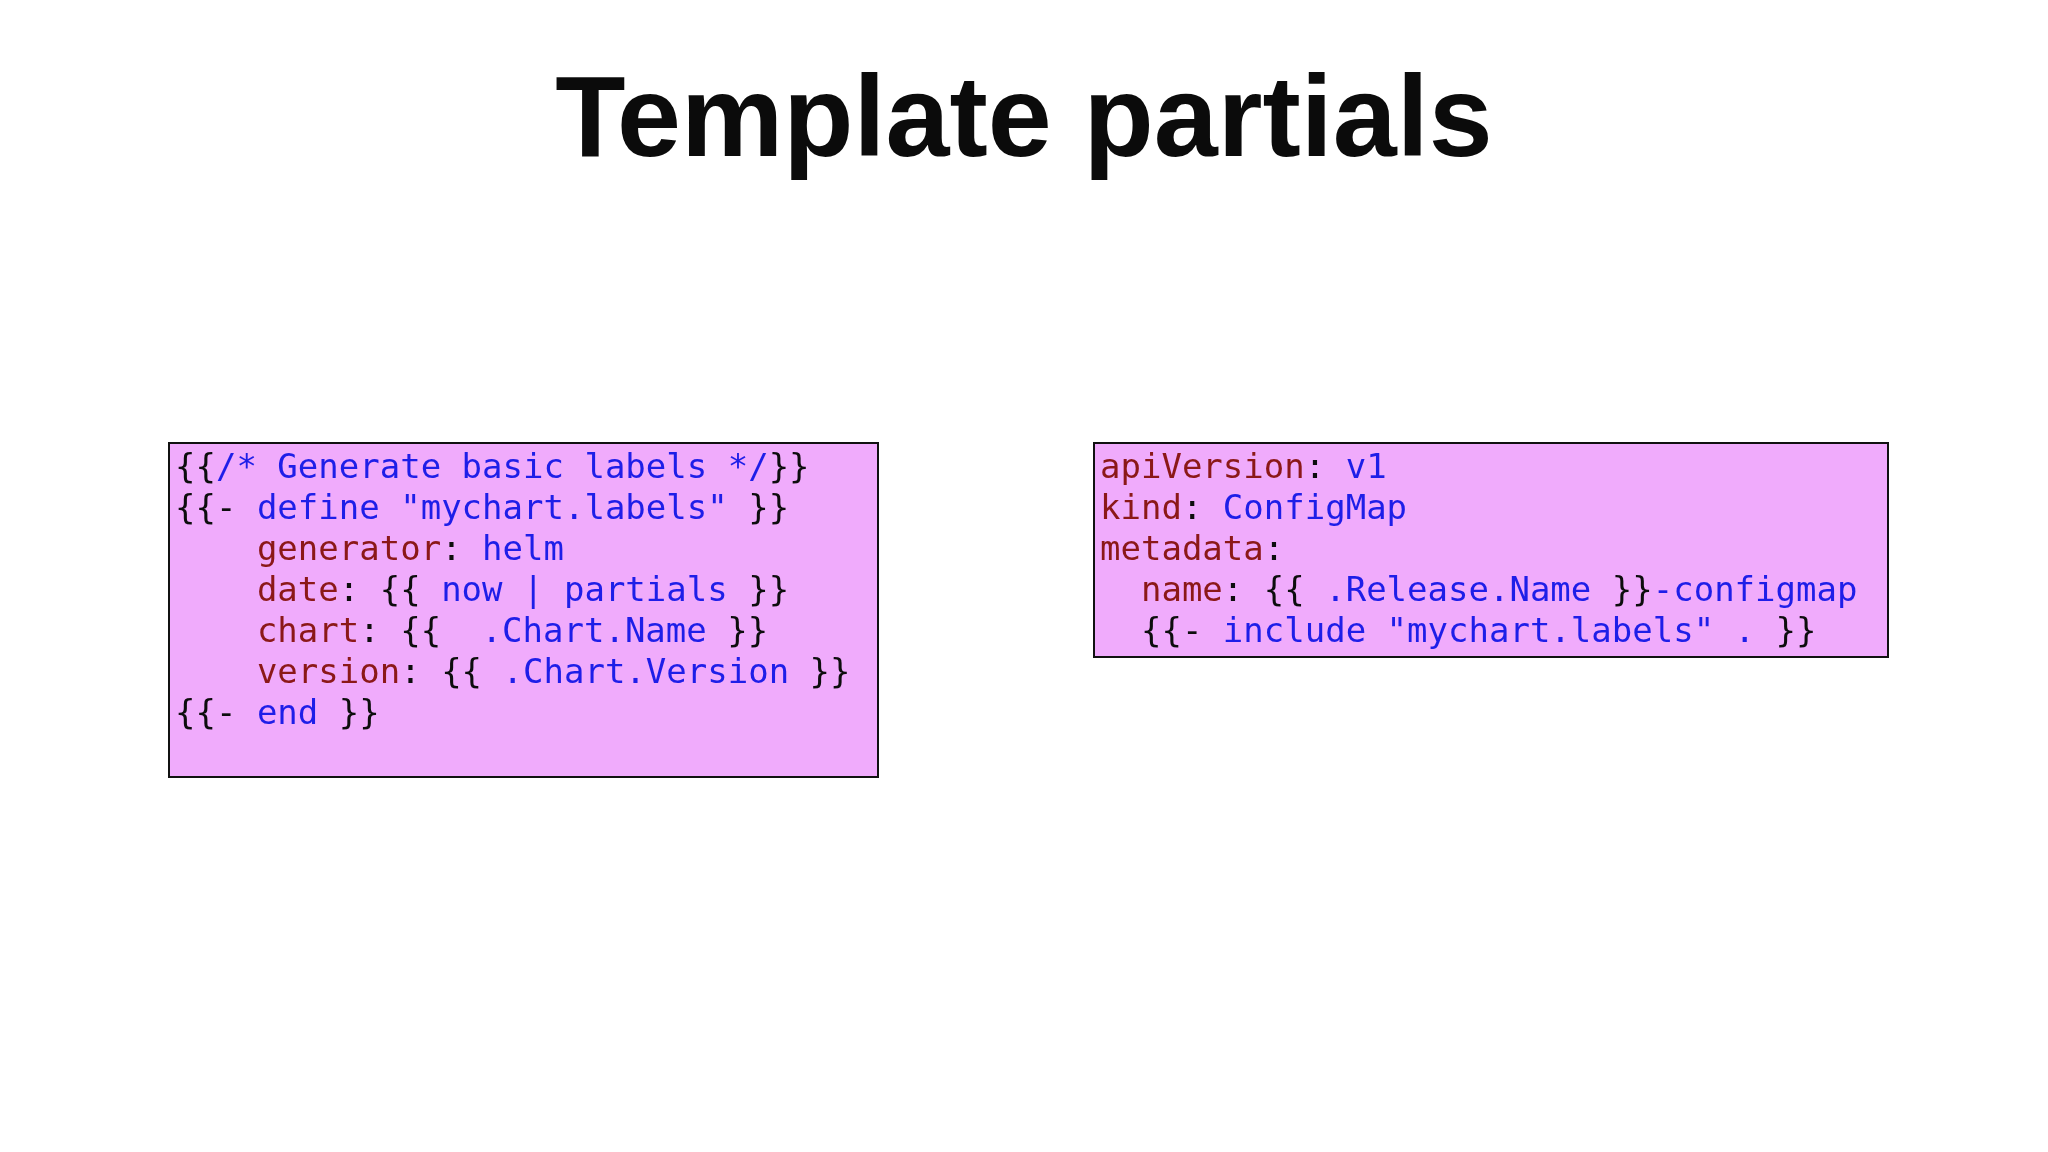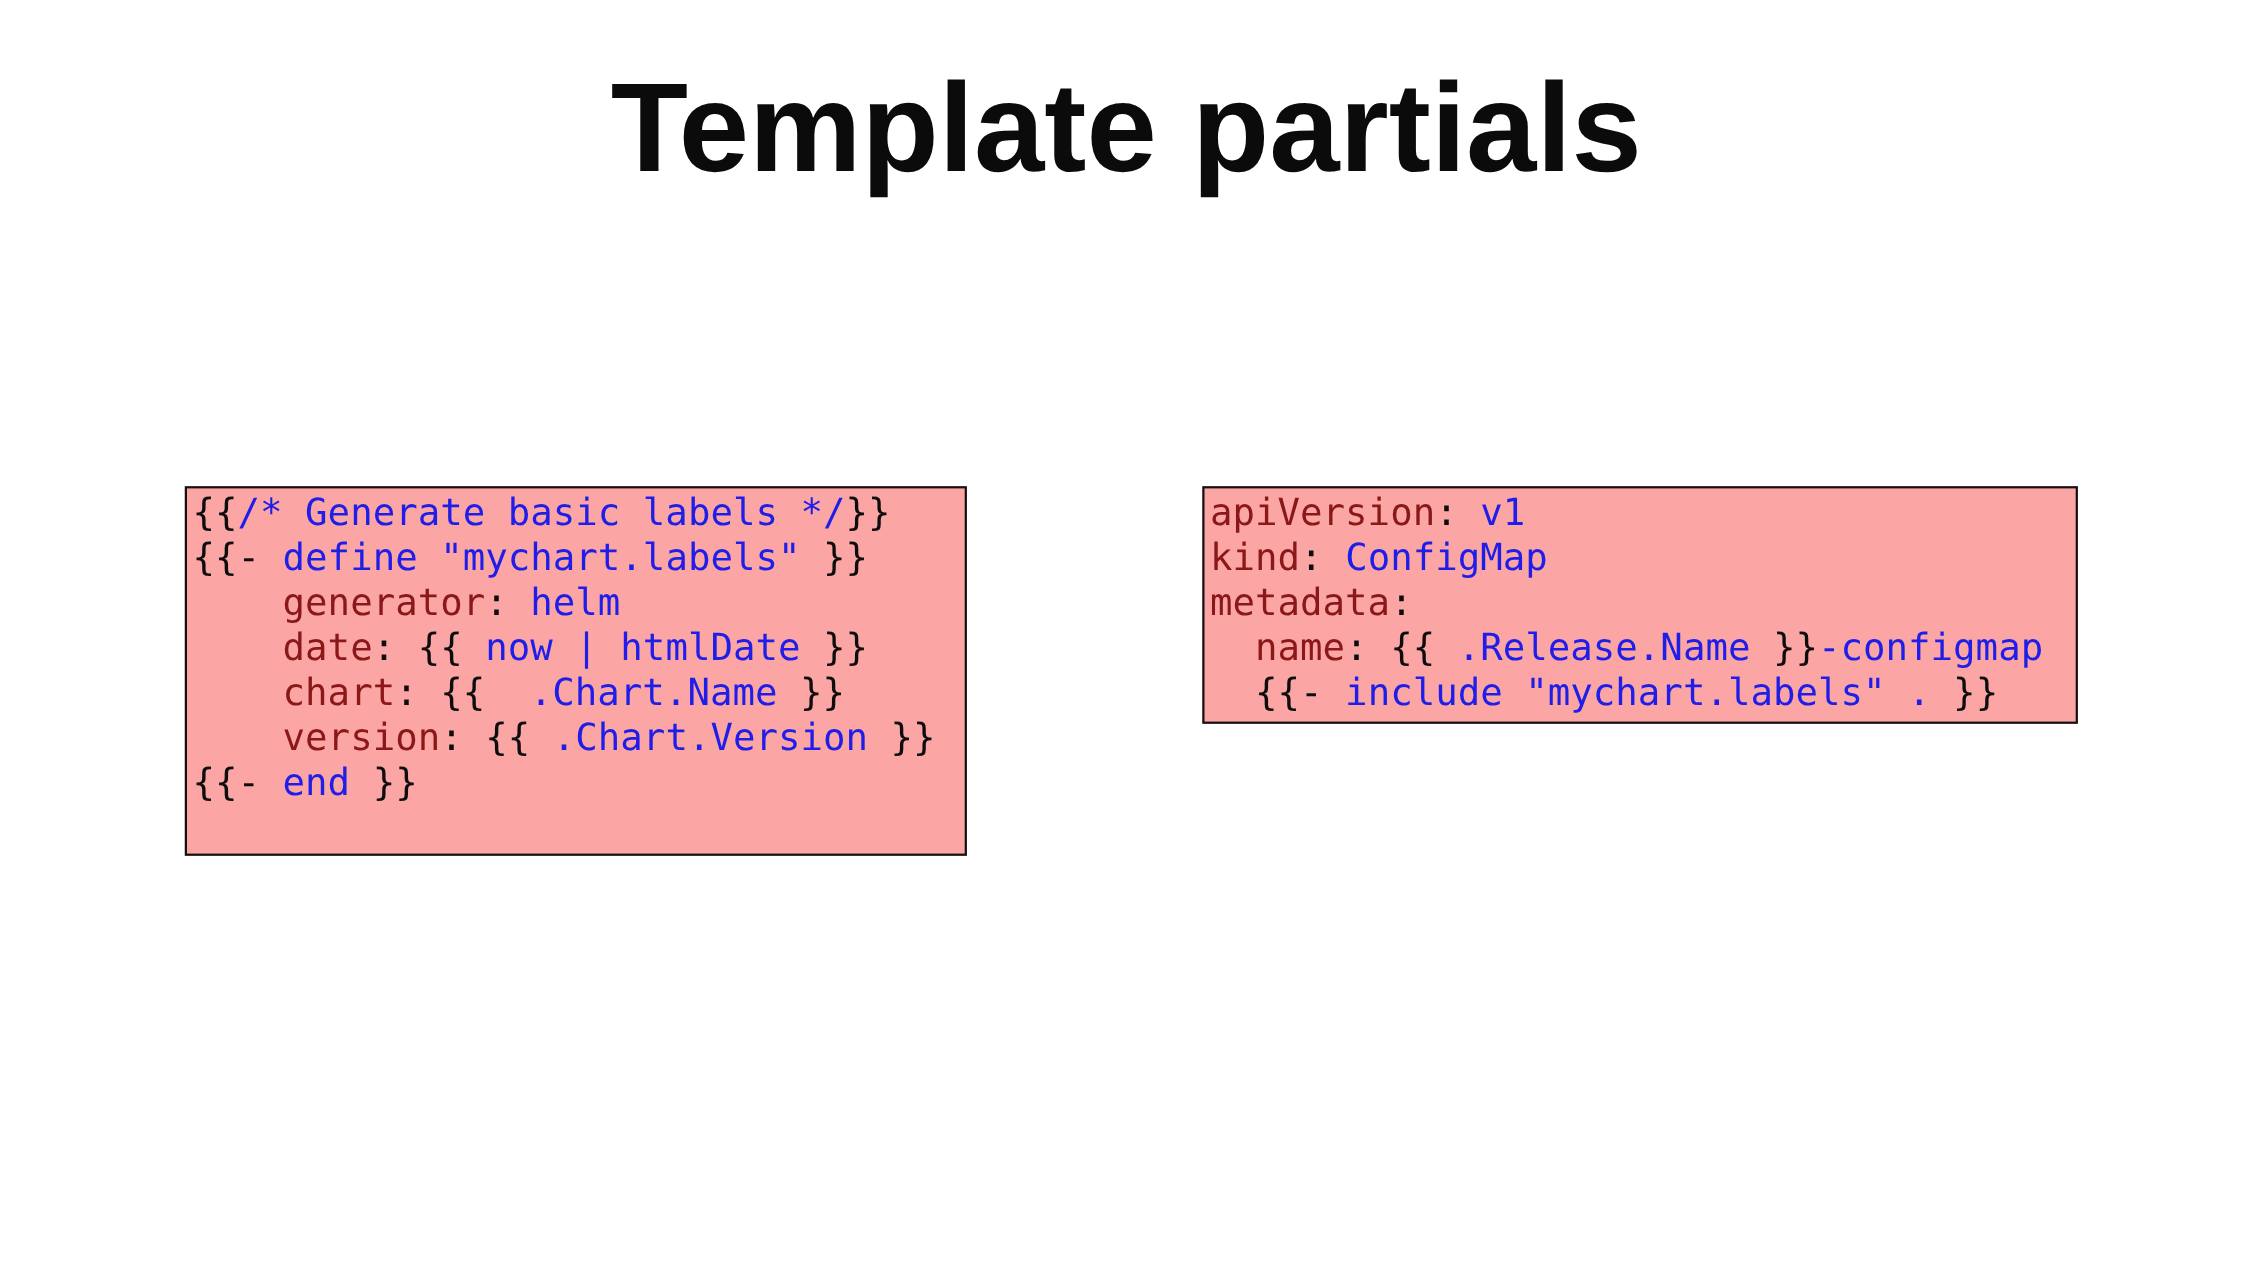--- a/index.html
+++ b/index.html
@@ -23,21 +23,21 @@
     font-size: 115px;
     font-weight: 700;
     line-height: 1.15;
     color: #0b0b0b;
     margin: 0;
   }
 
   .code-box {
     position: absolute;
     box-sizing: border-box;
-    background: #fca5a5;
+    background: #f0abfc;
     border: 2px solid #111111;
     font-family: "DejaVu Sans Mono", "Liberation Mono", monospace;
     font-size: 34px;
     line-height: 41px;
     color: #0d0d0d;
     padding: 2px 4px 0 5px;
   }
 
   .code-box .code-line {
     white-space: pre;
@@ -50,21 +50,21 @@
 <body>
 
 <div class="slide">
 
   <h1 class="slide-title">Template partials</h1>
 
   <div class="code-box" id="code-box-left">
       <div class="code-line"><span style="color: rgb(13, 13, 13);">{{</span><span style="color: rgb(30, 30, 232);">/* Generate basic labels */</span><span style="color: rgb(13, 13, 13);">}}</span></div>
       <div class="code-line"><span style="color: rgb(13, 13, 13);">{{- </span><span style="color: rgb(30, 30, 232);">define</span><span style="color: rgb(13, 13, 13);"> </span><span style="color: rgb(30, 30, 232);">"mychart.labels"</span><span style="color: rgb(13, 13, 13);"> }}</span></div>
       <div class="code-line"><span style="color: rgb(13, 13, 13);">    </span><span style="color: rgb(139, 24, 24);">generator</span><span style="color: rgb(13, 13, 13);">: </span><span style="color: rgb(30, 30, 232);">helm</span></div>
-      <div class="code-line"><span style="color: rgb(13, 13, 13);">    </span><span style="color: rgb(139, 24, 24);">date</span><span style="color: rgb(13, 13, 13);">: {{ </span><span style="color: rgb(30, 30, 232);">now | htmlDate</span><span style="color: rgb(13, 13, 13);"> }}</span></div>
+      <div class="code-line"><span style="color: rgb(13, 13, 13);">    </span><span style="color: rgb(139, 24, 24);">date</span><span style="color: rgb(13, 13, 13);">: {{ </span><span style="color: rgb(30, 30, 232);">now | partials</span><span style="color: rgb(13, 13, 13);"> }}</span></div>
       <div class="code-line"><span style="color: rgb(13, 13, 13);">    </span><span style="color: rgb(139, 24, 24);">chart</span><span style="color: rgb(13, 13, 13);">: {{ </span><span style="color: rgb(30, 30, 232); margin-left: 20px;">.Chart.Name</span><span style="color: rgb(13, 13, 13);"> }}</span></div>
       <div class="code-line"><span style="color: rgb(13, 13, 13);">    </span><span style="color: rgb(139, 24, 24);">version</span><span style="color: rgb(13, 13, 13);">: {{ </span><span style="color: rgb(30, 30, 232);">.Chart.Version</span><span style="color: rgb(13, 13, 13);"> }}</span></div>
       <div class="code-line"><span style="color: rgb(13, 13, 13);">{{- </span><span style="color: rgb(30, 30, 232);">end</span><span style="color: rgb(13, 13, 13);"> }}</span></div>
     </div>
 
   <div class="code-box" id="code-box-right">
       <div class="code-line"><span style="color: rgb(139, 24, 24);">apiVersion</span><span style="color: rgb(13, 13, 13);">: </span><span style="color: rgb(30, 30, 232);">v1</span></div>
       <div class="code-line"><span style="color: rgb(139, 24, 24);">kind</span><span style="color: rgb(13, 13, 13);">: </span><span style="color: rgb(30, 30, 232); margin-top: 39px;">ConfigMap</span></div>
       <div class="code-line"><span style="color: rgb(139, 24, 24);">metadata</span><span style="color: rgb(13, 13, 13);">:</span></div>
       <div class="code-line"><span style="color: rgb(13, 13, 13);">  </span><span style="color: rgb(139, 24, 24);">name</span><span style="color: rgb(13, 13, 13);">: {{ </span><span style="color: rgb(30, 30, 232);">.Release.Name</span><span style="color: rgb(13, 13, 13);"> }}</span><span style="color: rgb(30, 30, 232);">-configmap</span></div>

